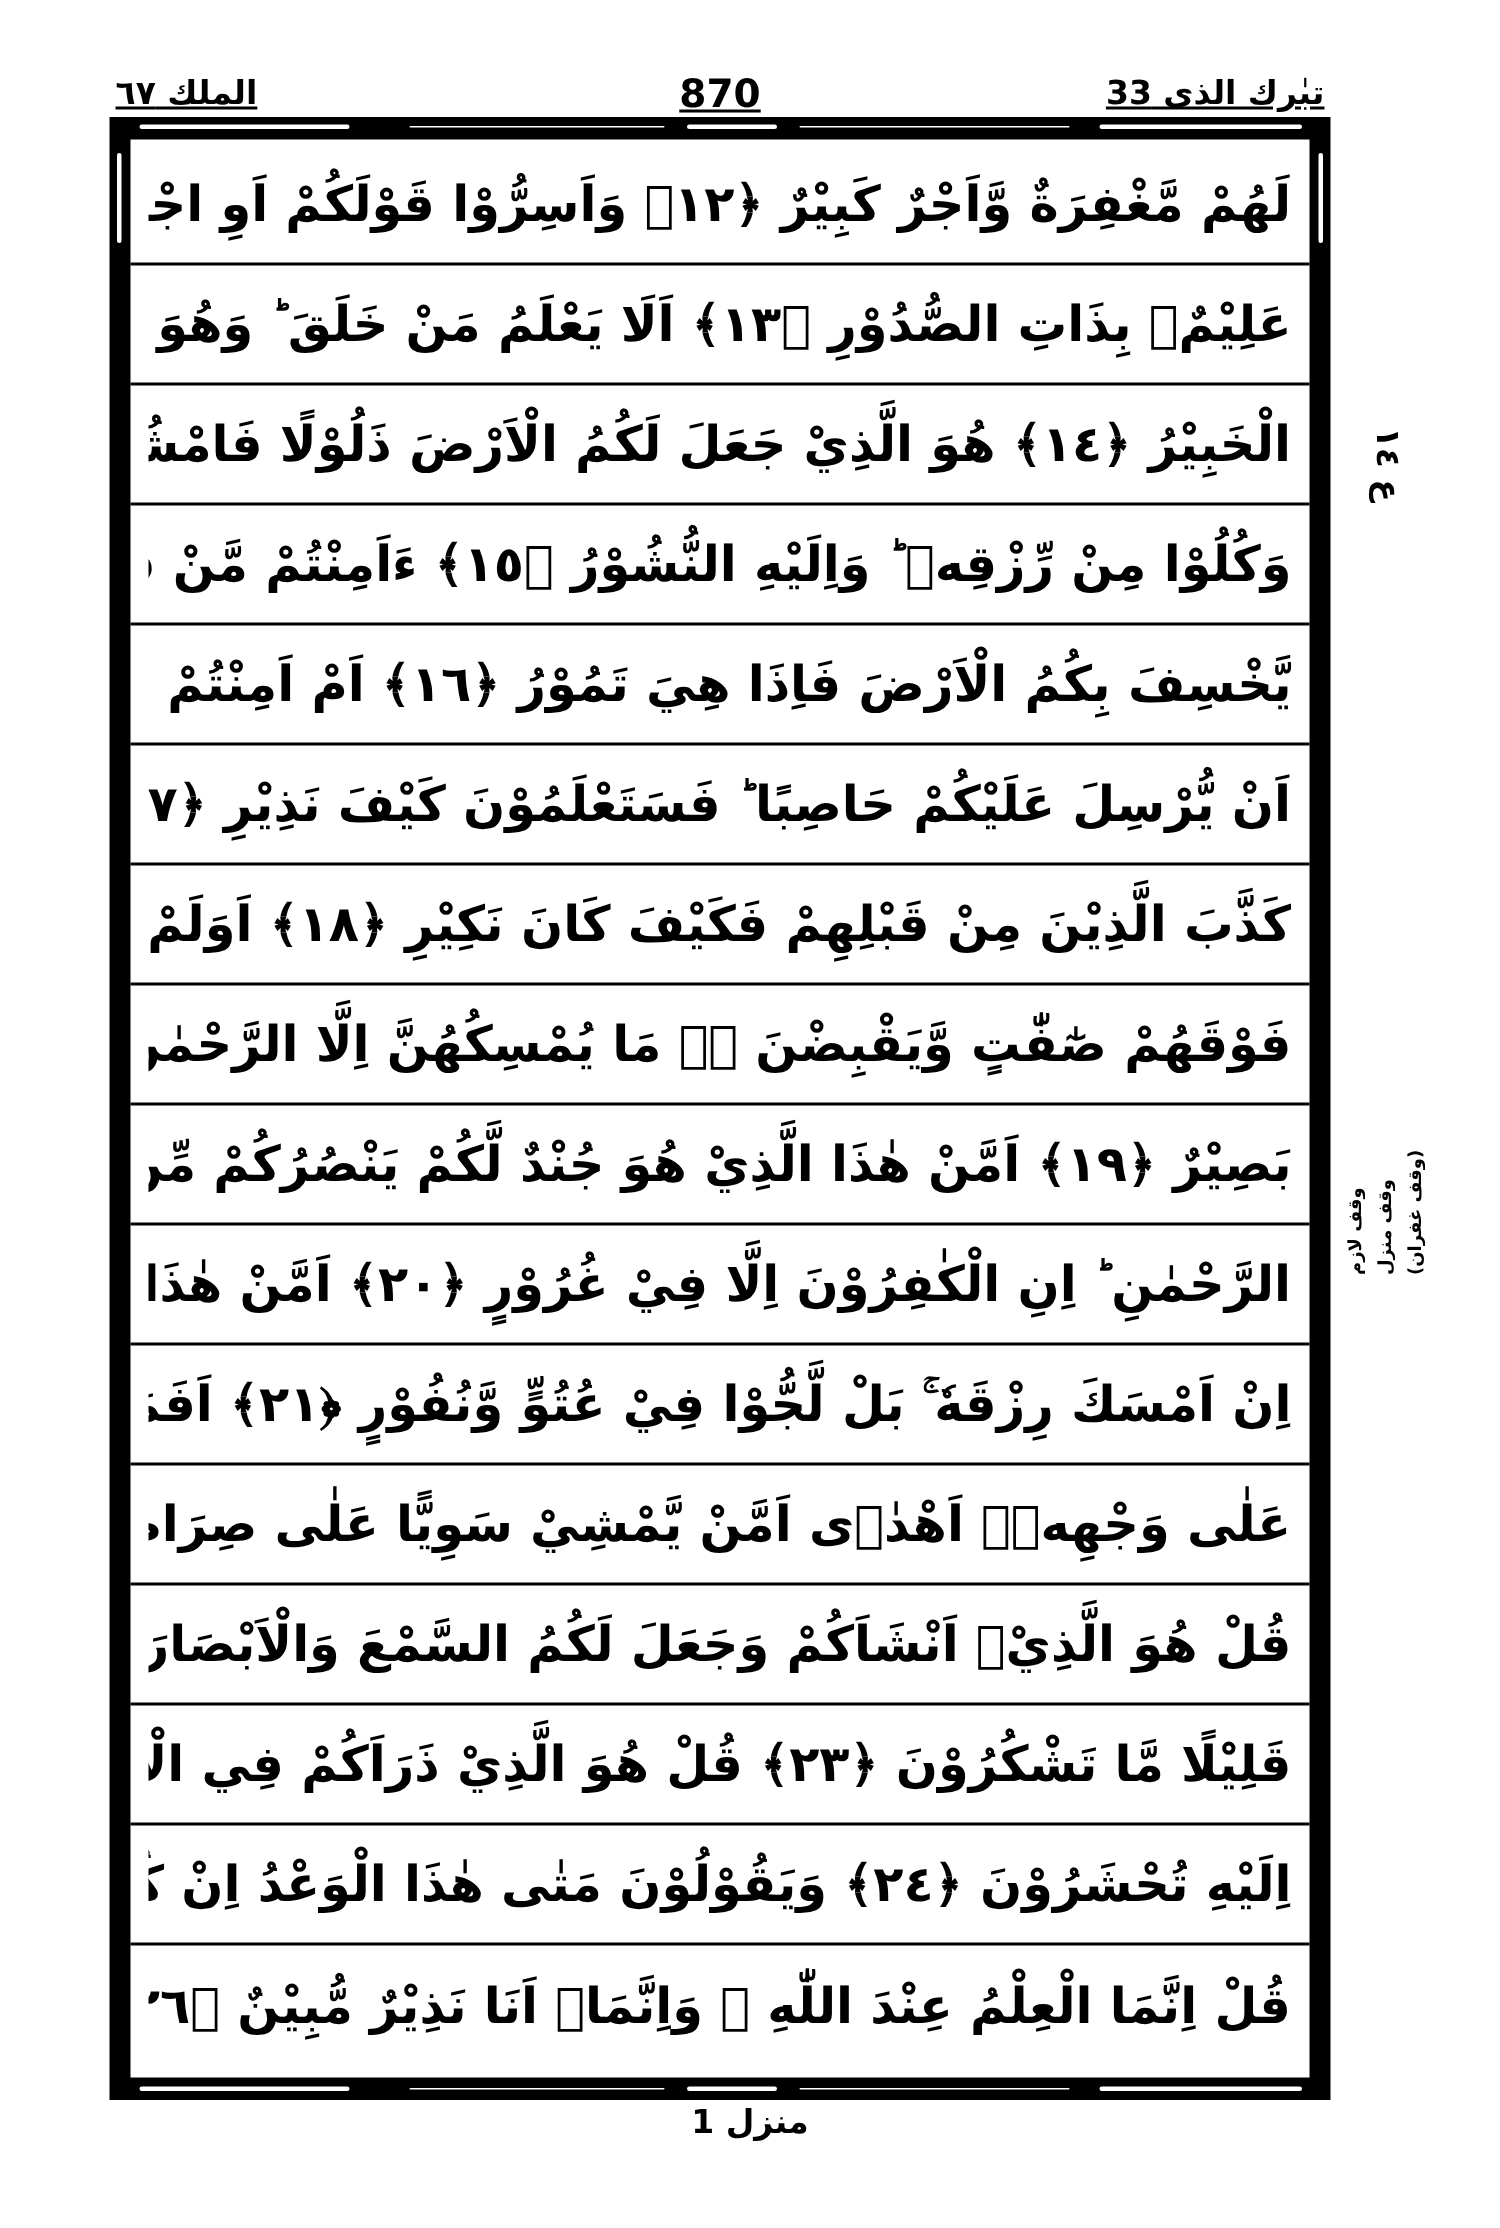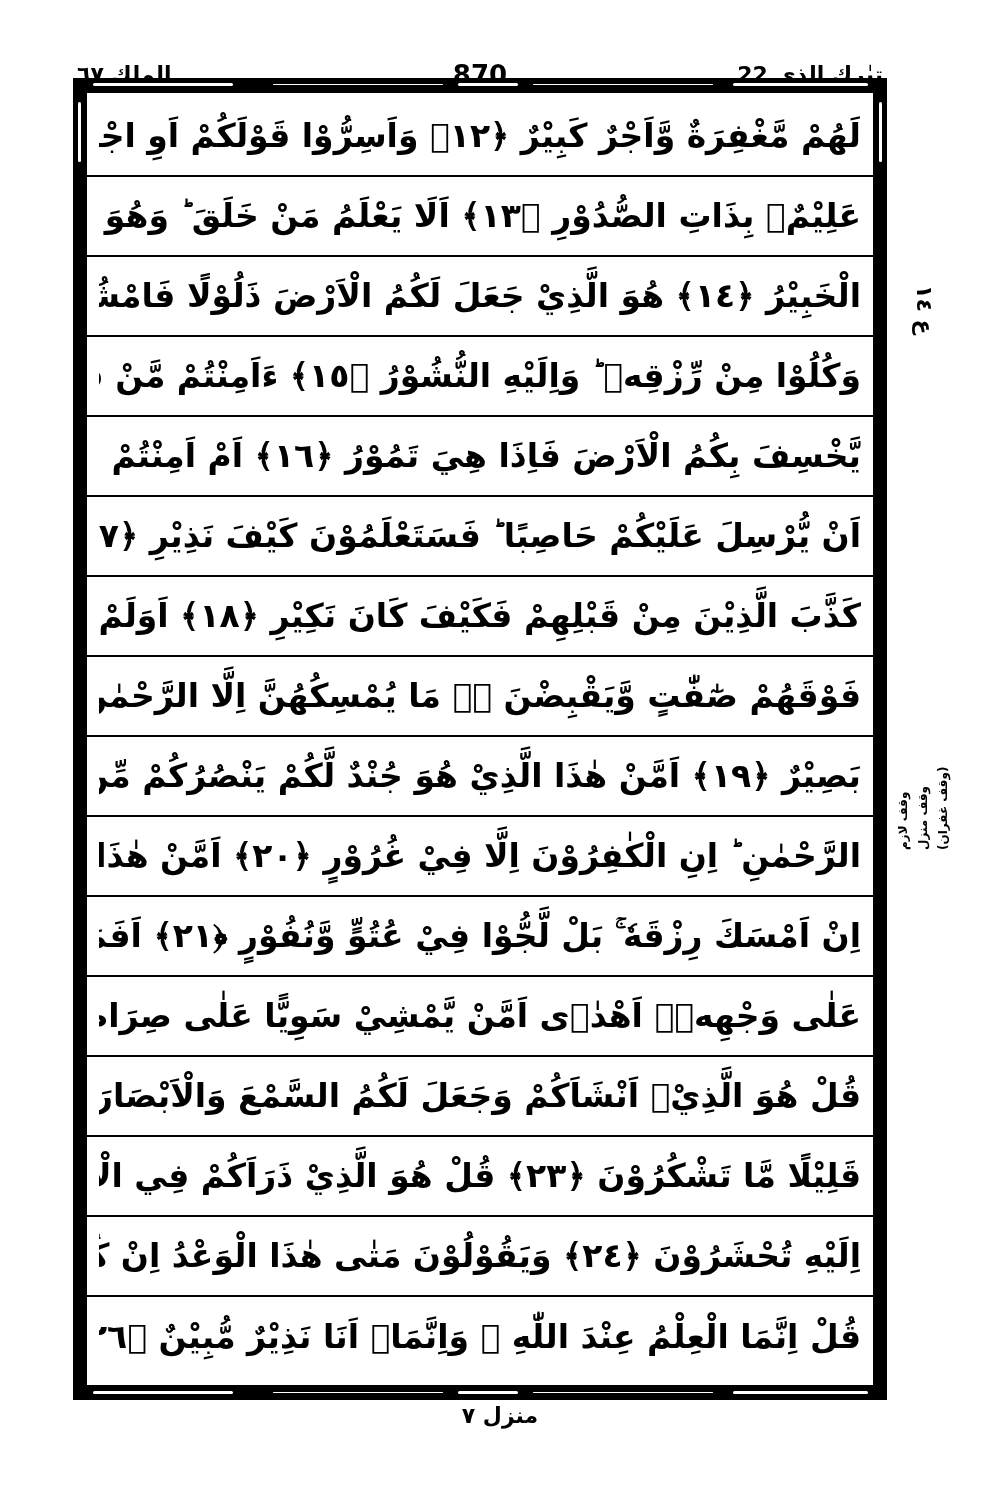--- a/index.html
+++ b/index.html
@@ -1,18 +1,18 @@
 <!DOCTYPE html>
 <html><head>
 <meta charset="utf-8">
 <style>
   html, body { margin:0; padding:0; background:#ffffff; }
   body { width:1000px; height:1485px; position:relative; overflow:hidden; font-family:"DejaVu Sans", sans-serif; color:#000; }
   .header { position:absolute; top:44px; left:73px; width:814px; height:36px; }
-  .header span { position:absolute; top:16px; font-weight:bold; font-size:22px; line-height:30px; }
+  .header span { position:absolute; top:4px; font-weight:bold; font-size:22px; line-height:30px;text-decoration:underline; }
   .hdr-left { left:4px; }
   .hdr-center { left:50%; transform:translateX(-50%); font-size:26px !important; }
   .hdr-right { right:4px; direction:rtl; }
   .frame { position:absolute; left:73px; top:78px; width:814px; height:1322px; background:#000; }
   .frame-band { position:absolute; left:0; right:0; height:14px; }
   .frame-band.top { top:0; } .frame-band.bottom { bottom:0; }
   .orn { position:absolute; top:5px; height:3px; background:#fff; border-radius:2px; }
   .frame-side { position:absolute; top:14px; bottom:14px; width:13px; }
   .frame-side.left { left:0; } .frame-side.right { right:0; }
   .side-orn { position:absolute; left:5px; width:3px; background:#fff; border-radius:2px; }
@@ -25,21 +25,21 @@
   .margin-note { position:absolute; left:895px; top:660px; width:80px; height:190px; display:flex; flex-direction:row; gap:4px; }
   .margin-note span { writing-mode:vertical-rl; transform:rotate(180deg); font-size:12px; font-weight:bold; line-height:16px; }
   .footer { position:absolute; top:1403px; left:0; width:1000px; text-align:center; font-size:22px; font-weight:bold; }
 </style>
 </head>
 <body>
 
 <div class="header">
   <span class="hdr-left">الملك ٦٧</span>
   <span class="hdr-center">870</span>
-  <span class="hdr-right">تبٰرك الذی 22</span>
+  <span class="hdr-right">تبٰرك الذی 33</span>
 </div>
 
 <div class="frame">
   <div class="frame-band top">
     <div class="orn" style="left:20px;width:140px;"></div>
     <div class="orn" style="left:200px;width:170px;height:1px;top:6px;"></div>
     <div class="orn" style="left:385px;width:60px;"></div>
     <div class="orn" style="left:460px;width:180px;height:1px;top:6px;"></div>
     <div class="orn" style="left:660px;width:135px;"></div>
   </div>
@@ -112,13 +112,13 @@
 </div>
 
 <div class="ruku-mark">ع ١٤</div>
 
 <div class="margin-note">
   <span>وقف لازم</span>
   <span>وقف منزل</span>
   <span>(وقف غفران)</span>
 </div>
 
-<div class="footer">منزل ٧</div>
+<div class="footer">منزل 1</div>
 
 </body></html>

